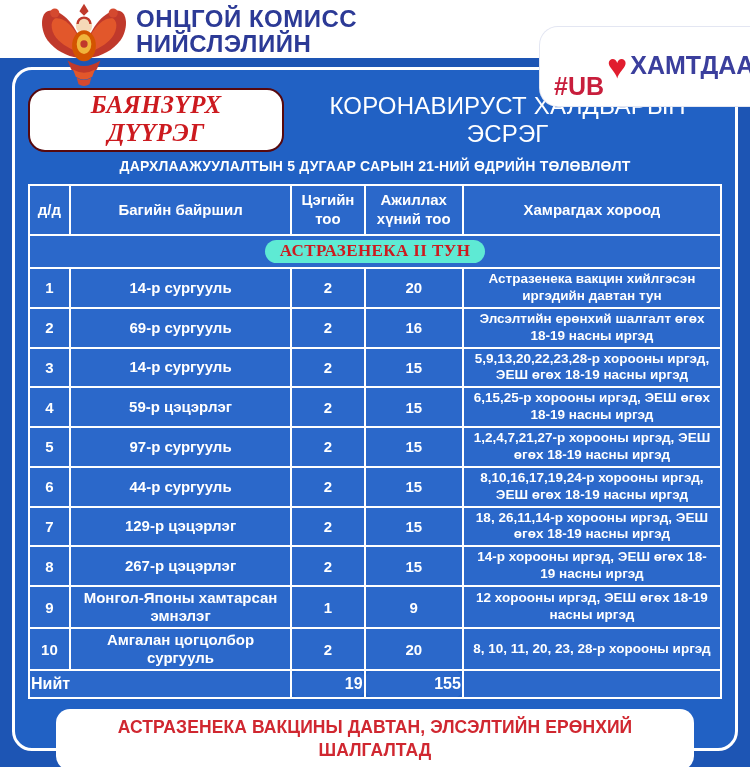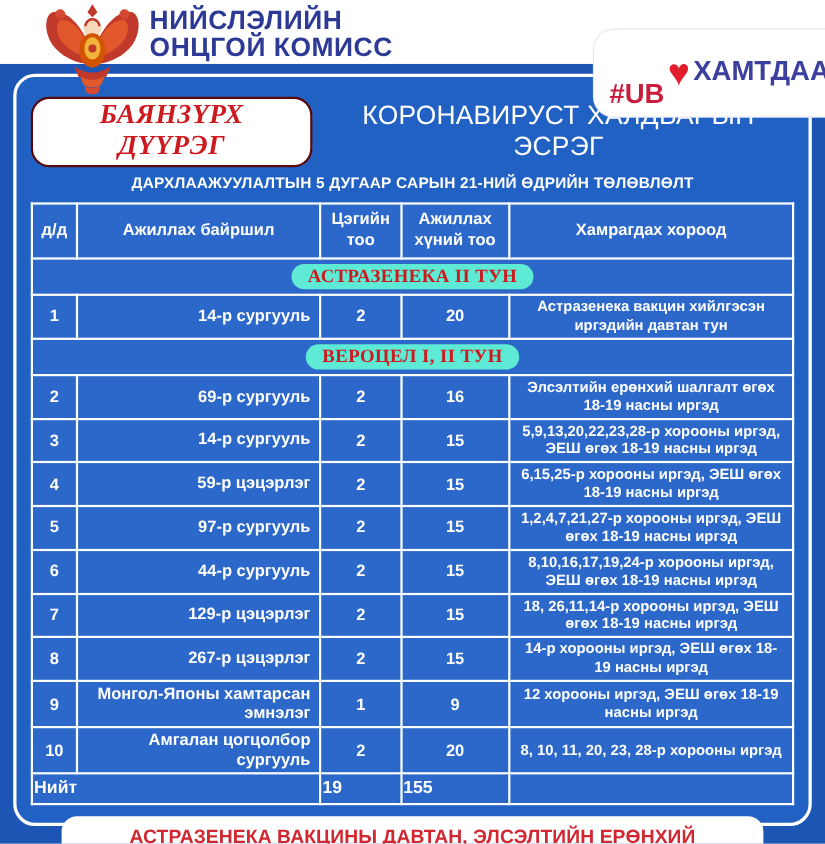--- a/index.html
+++ b/index.html
@@ -59,32 +59,32 @@
     border:2px solid #ffffff;background:#2b68ca;color:#ffffff;
     font-weight:bold;vertical-align:middle;
   }
   col.c-no{width:5.9%;}
   col.c-loc{width:32.0%;}
   col.c-teams{width:10.6%;}
   col.c-workers{width:14.2%;}
   col.c-khoroo{width:37.3%;}
   table.sched th{font-size:15px;padding:4px 3px;height:40px;text-align:center;line-height:1.25;}
   td.cell-no,td.cell-teams,td.cell-workers{text-align:center;font-size:15px;padding:2px 4px;}
-  td.cell-location{font-size:15px;padding:2px 8px;text-align:right;line-height:1.2;}
+  td.cell-location{font-size:15px;padding:2px 8px;text-align:center;line-height:1.2;}
   td.cell-khoroos{font-size:13.5px;padding:2px 7px;text-align:center;line-height:1.25;}
   tr.section-row td{text-align:center;padding:2px;height:27px;}
   .section-pill{
     display:inline-block;background:#5eead4;color:#cc1a1f;
     font-family:"Liberation Serif",serif;font-weight:bold;
     font-size:17px;letter-spacing:0.4px;
     border-radius:14px;padding:1px 15px 2px 15px;
   }
   tr.total-row td{height:24px;}
   td.total-label{text-align:left;font-size:16px;}
-  td.total-num{text-align:left;font-size:16px;border-radius:10px;}
+  td.total-num{text-align:right;font-size:16px;border-radius:10px;}
   
   .footer-notice{
     margin:10px 28px 0 28px;background:#ffffff;border-radius:14px;
     padding:7px 8px 8px 8px;text-align:center;
     color:#d02730;font-weight:bold;font-size:17.5px;line-height:1.32;
     letter-spacing:0.1px;
   }
 </style>
 </head>
 <body>
@@ -102,22 +102,22 @@
     <circle cx="52" cy="26" r="9" fill="#f5d9b8"></circle>
     <path d="M45,24 a7,7 0 0 1 14,0" fill="none" stroke="#c0392b" stroke-width="2.5"></path>
     <ellipse cx="52" cy="48" rx="13" ry="17" fill="#d35400"></ellipse>
     <ellipse cx="52" cy="46" rx="8" ry="11" fill="#f0b43c"></ellipse>
     <circle cx="52" cy="46" r="4" fill="#c0392b"></circle>
     <path d="M34,64 q18,12 36,0 l-4,10 q-14,9 -28,0 Z" fill="#c0392b"></path>
     <path d="M40,74 q12,7 24,0 l-3,8 q-9,6 -18,0 Z" fill="#e2572b"></path>
     <path d="M44,83 q8,5 16,0 l-2,7 q-6,4 -12,0 Z" fill="#d4492f"></path>
   </svg>
   <div class="org-name">
+    <div>ОНЦГОЙ КОМИСС</div>
     <div>НИЙСЛЭЛИЙН</div>
-    <div>ОНЦГОЙ КОМИСС</div>
   </div>
 </div>
 
 <div class="hashtag">
   <span class="ub">#UB</span>
   <span class="heart">♥</span>
   <span class="tag">ХАМТДАА</span>
 </div>
 
 <div class="blue-area">
@@ -135,39 +135,36 @@
       <colgroup>
         <col class="c-no">
           <col class="c-loc">
           <col class="c-teams">
           <col class="c-workers">
           <col class="c-khoroo">
       </colgroup>
       <thead>
         <tr>
             <th>д/д</th>
-            <th>Ажиллах байршил</th>
+            <th>Багийн байршил</th>
             <th>Цэгийн тоо</th>
             <th>Ажиллах хүний тоо</th>
             <th>Хамрагдах хороод</th>
           </tr>
       </thead>
       <tbody>
           <tr class="section-row">
             <td colspan="5"><span class="section-pill">АСТРАЗЕНЕКА II ТУН</span></td>
           </tr>
           <tr>
             <td class="cell-no">1</td>
             <td class="cell-location">14-р сургууль</td>
             <td class="cell-teams">2</td>
             <td class="cell-workers">20</td>
             <td class="cell-khoroos">Астразенека вакцин хийлгэсэн иргэдийн давтан тун</td>
-          </tr>
-          <tr class="section-row">
-            <td colspan="5"><span class="section-pill">ВЕРОЦЕЛ I, II ТУН</span></td>
           </tr>
           <tr>
             <td class="cell-no">2</td>
             <td class="cell-location">69-р сургууль</td>
             <td class="cell-teams">2</td>
             <td class="cell-workers">16</td>
             <td class="cell-khoroos">Элсэлтийн ерөнхий шалгалт өгөх 18-19 насны иргэд</td>
           </tr>
           <tr>
             <td class="cell-no">3</td>

